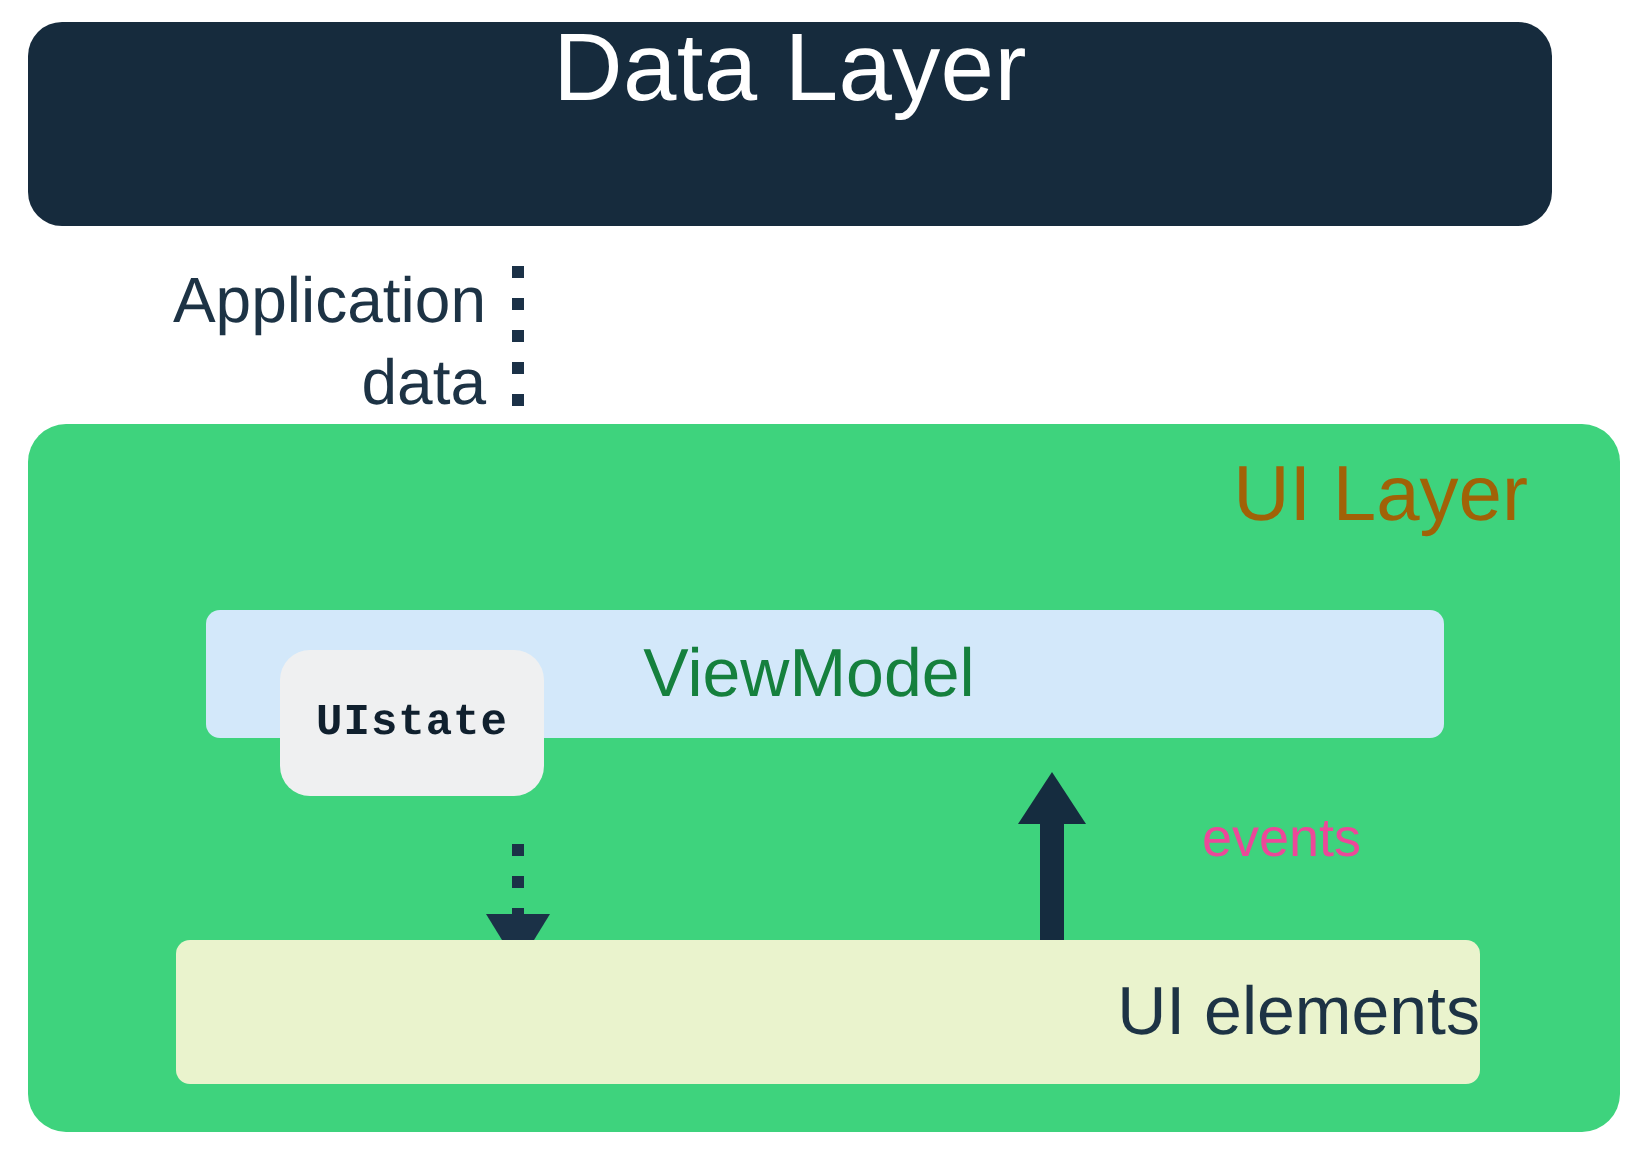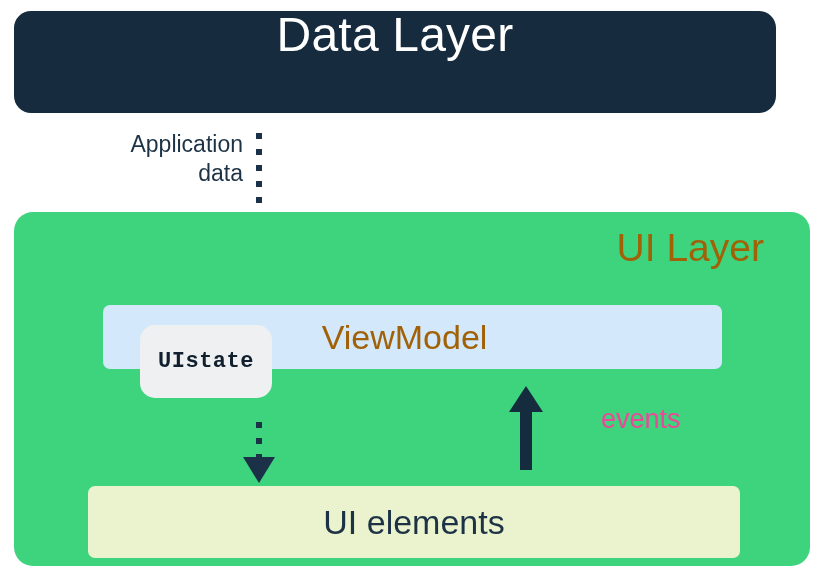--- a/index.html
+++ b/index.html
@@ -40,21 +40,21 @@
   }
 
   
   #application-data-label {
     position: absolute;
     left: 40px;
     top: 130px;
     width: 203px;
     text-align: right;
     color: #1d3345;
-    font-size: 23px;
+    font-size: 32px;
     line-height: 1.28;
     font-weight: 400;
     white-space: pre-line;
   }
 
   
   .dotted-line {
     position: absolute;
     width: 6px;
     background-image: linear-gradient(
@@ -114,21 +114,21 @@
   }
   #viewmodel-label {
     position: absolute;
     left: 103px;
     top: 305px;
     width: 603px;
     height: 64px;
     display: flex;
     align-items: center;
     justify-content: center;
-    color: #a16207;
+    color: #15803d;
     font-size: 34px;
     font-weight: 400;
   }
 
   
   #ui-state-chip {
     position: absolute;
     left: 140px;
     top: 325px;
     width: 132px;
@@ -175,28 +175,28 @@
     color: #ec4899;
     font-size: 27px;
     font-weight: 400;
     line-height: 1;
   }
 
   
   #ui-elements-box {
     position: absolute;
     left: 88px;
-    top: 486px;
+    top: 470px;
     width: 652px;
     height: 72px;
     background: #eaf3cd;
     border-radius: 7px;
     display: flex;
     align-items: center;
-    justify-content: center;
+    justify-content: flex-end;
   }
   #ui-elements-label {
     color: #1d3345;
     font-size: 34px;
     font-weight: 400;
   }
 </style>
 </head>
 <body>
 

